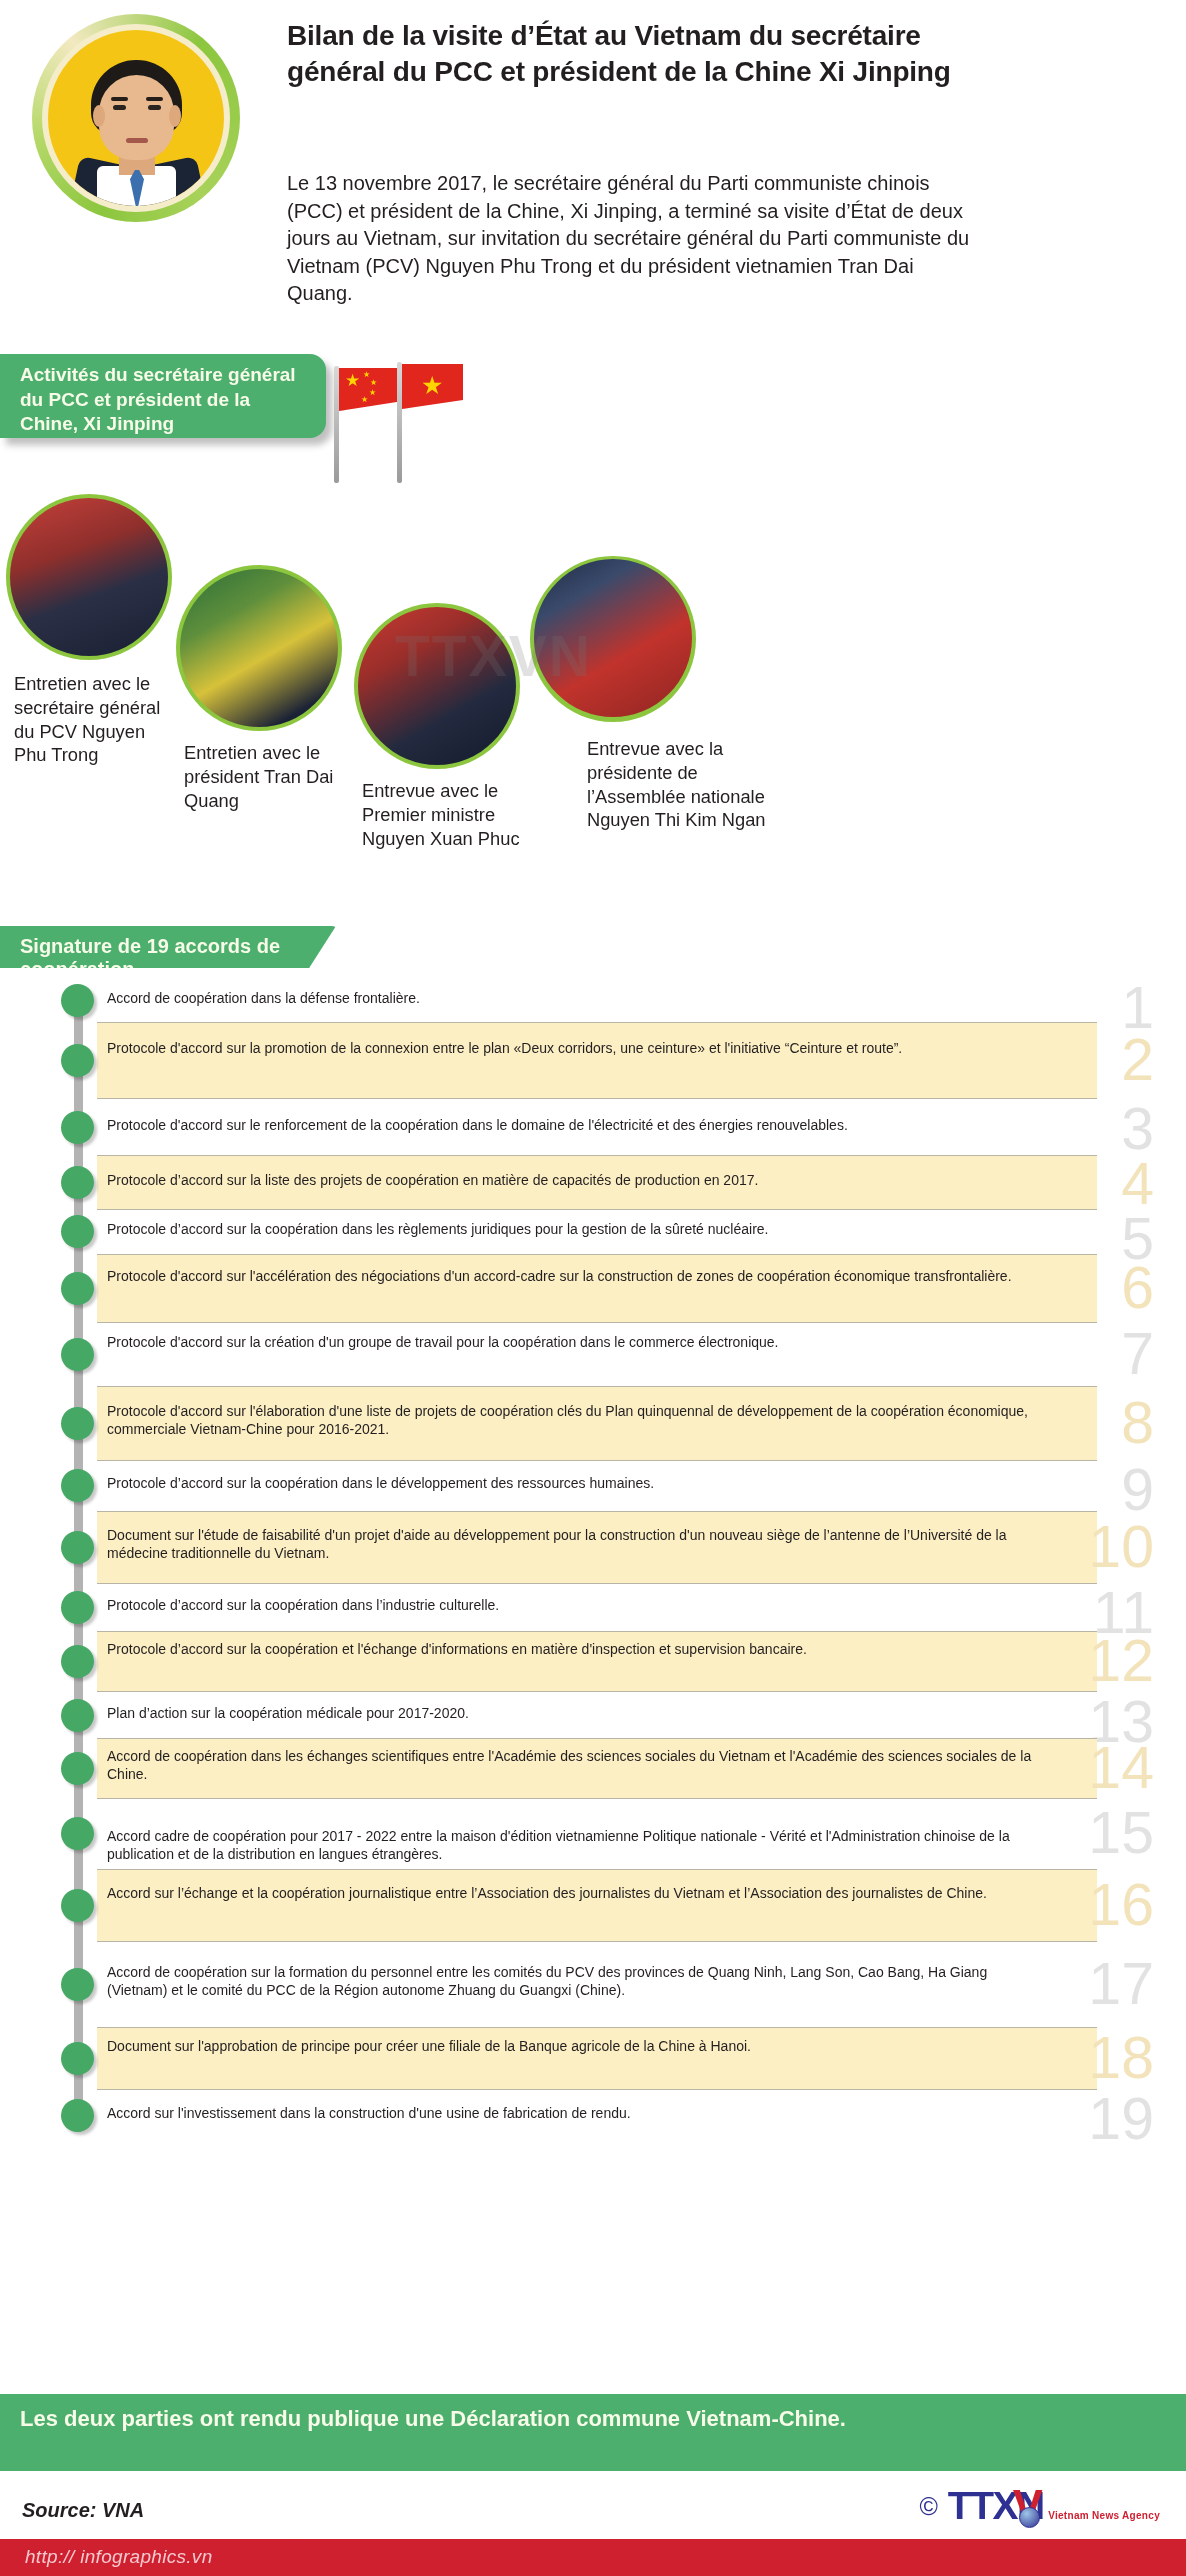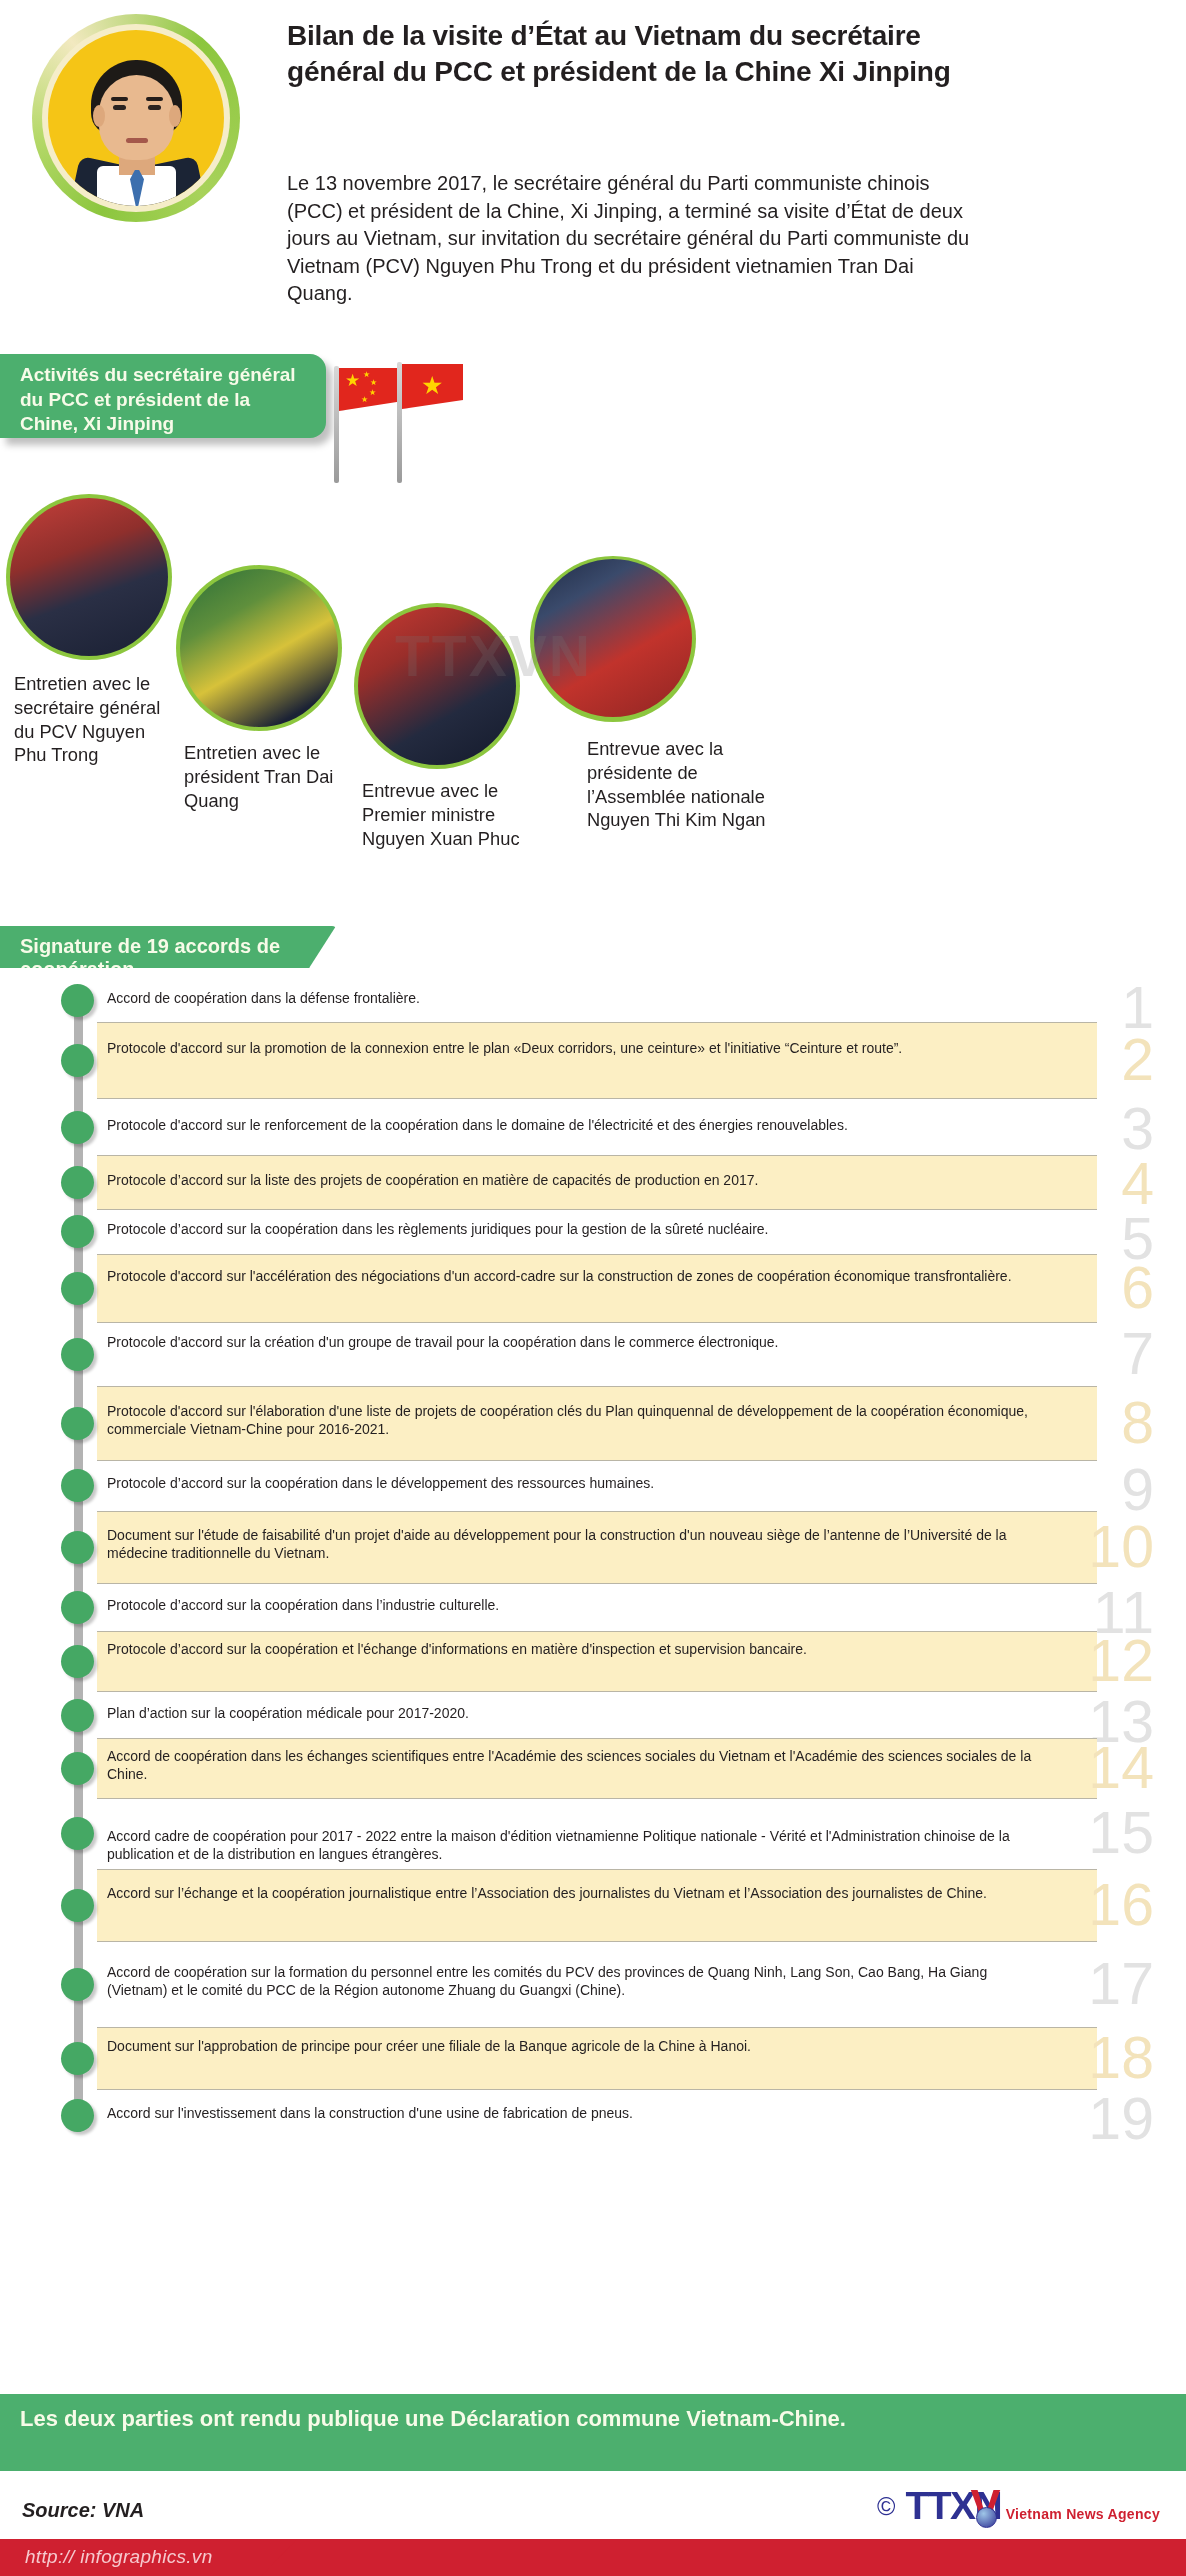--- a/index.html
+++ b/index.html
@@ -267,21 +267,21 @@
     color: #cf2030;
     line-height: 1;
   }
   .ttx-globe {
     position:absolute; left:71px; top:20px;
     width:21px; height:21px; border-radius:50%;
     background: radial-gradient(circle at 35% 30%, #9fc6e8, #2e3192);
     border: 1.5px solid #2e3192;
   }
   .ttx-sub {
-    font-size: 14px;
+    font-size: 10px;
     font-weight: bold;
     color: #cf2030;
     letter-spacing: 0.3px;
     margin-top: 1px;
     text-align: right;
   }
   .watermark {
     position:absolute;
     font-size: 57px;
     font-weight: bold;
@@ -472,21 +472,21 @@
         <div class="row alt" style="position: absolute; left: 0px; top: 1048px; height: 63px;">
           <div class="band"></div>
           <div class="rnum" style="top: 2px;">18</div>
           <div class="dot" style="top: 15px;"></div>
           <div class="rtext" style="top: 20px; transform: translateY(-10px);">Document sur l'approbation de principe pour créer une filiale de la Banque agricole de la Chine à Hanoi.</div>
         </div>
         <div class="row" style="position: absolute; left: 0px; top: 1111px; height: 51px;">
           <div class="band"></div>
           <div class="rnum" style="top: 0px;">19</div>
           <div class="dot" style="top: 9px;"></div>
-          <div class="rtext" style="top: 14px; transform: translateY(0px);">Accord sur l'investissement dans la construction d'une usine de fabrication de pneus.</div>
+          <div class="rtext" style="top: 14px; transform: translateY(0px);">Accord sur l'investissement dans la construction d'une usine de fabrication de rendu.</div>
         </div>
       </div>
   </div>
 
   <div class="banner" id="banner-declaration">Les deux parties ont rendu publique une Déclaration commune  Vietnam-Chine.</div>
 
   <div class="source">Source: VNA</div>
 
   <div class="ttxvn">
     <span class="copy">©</span>

